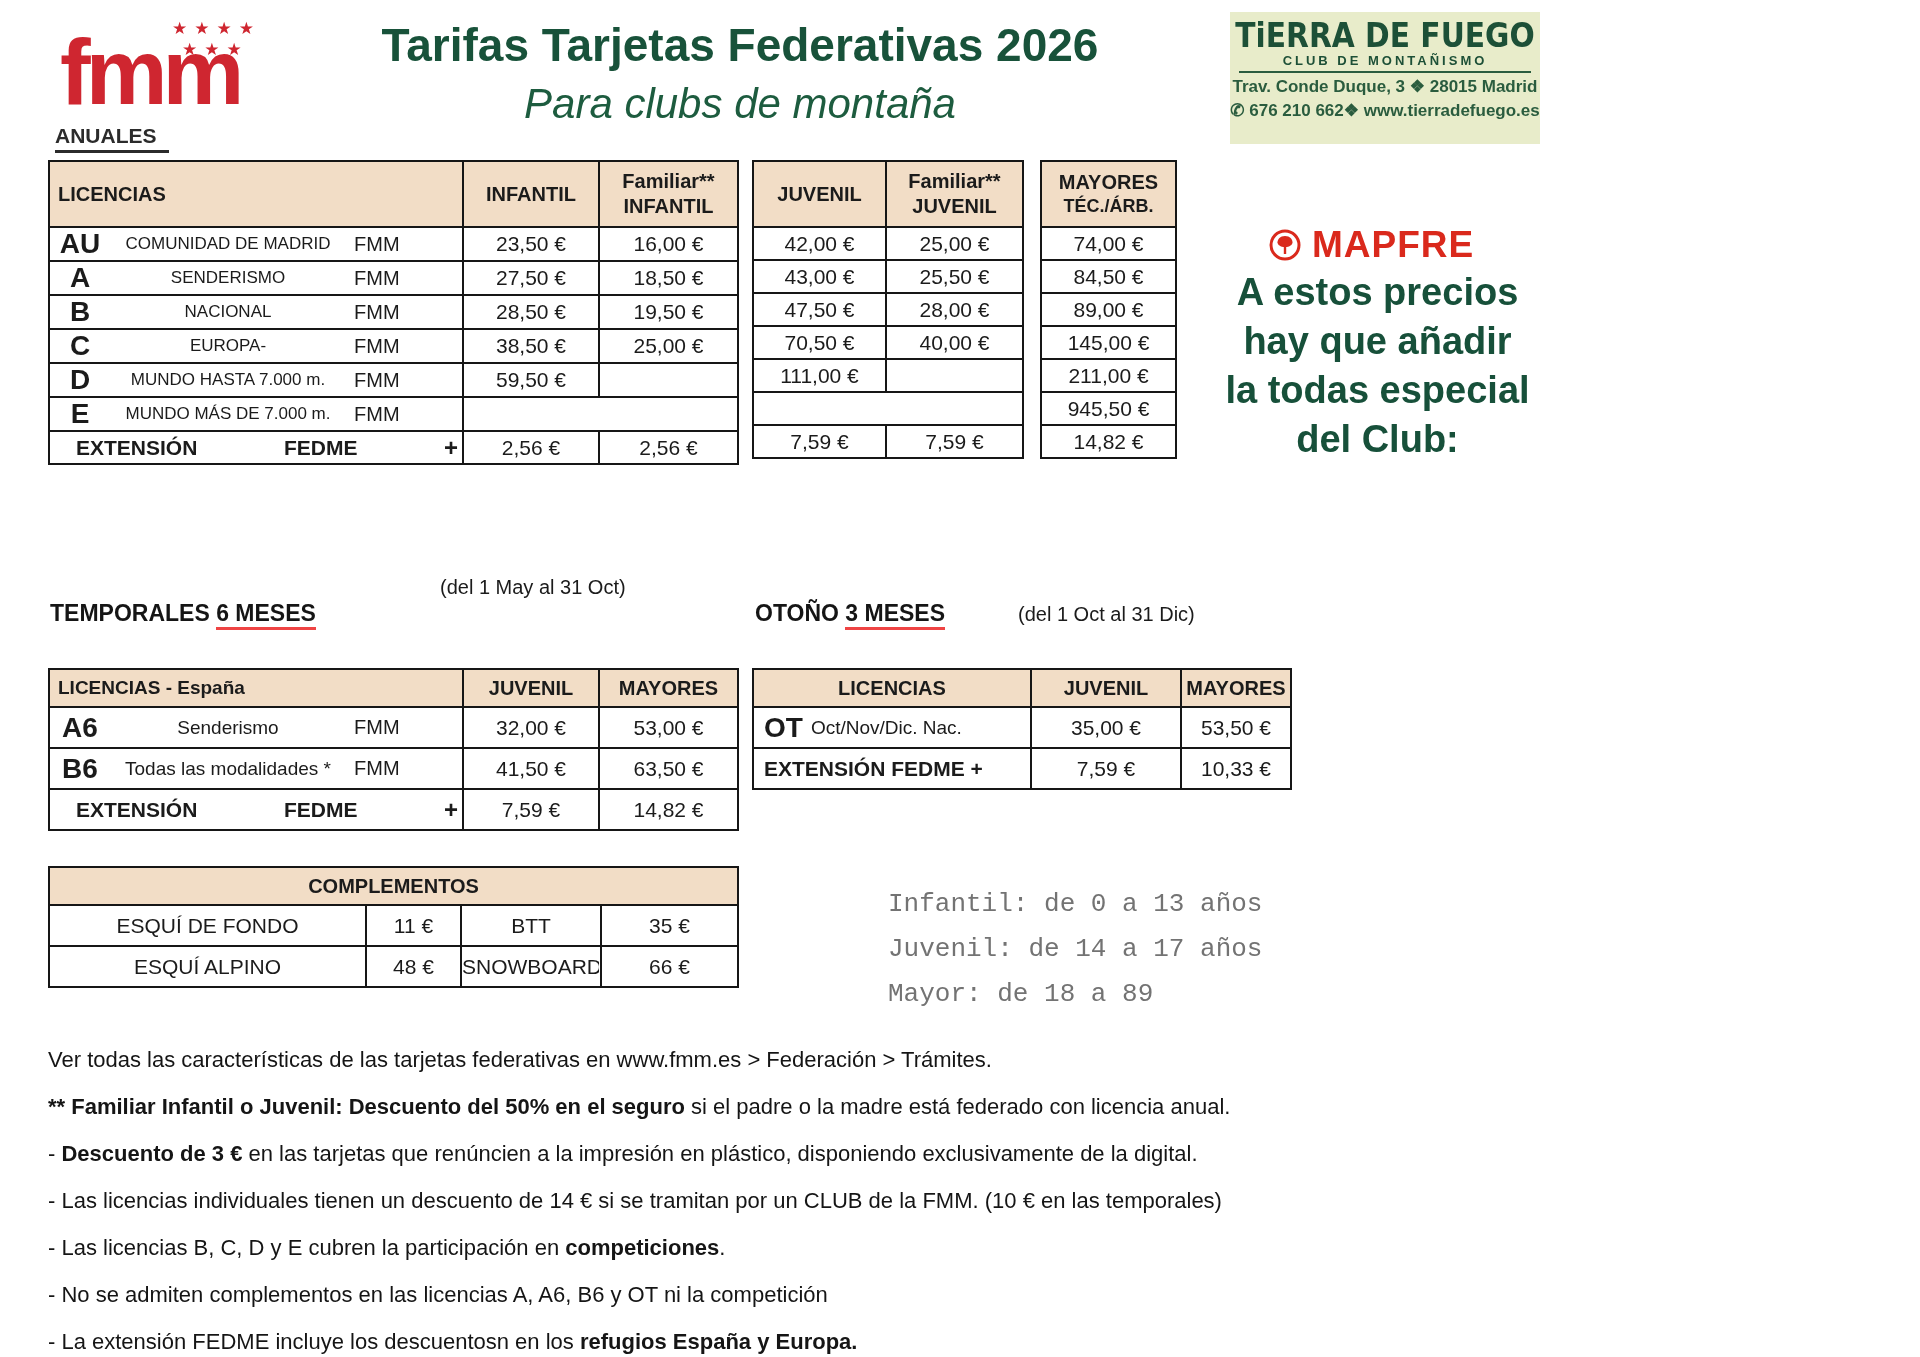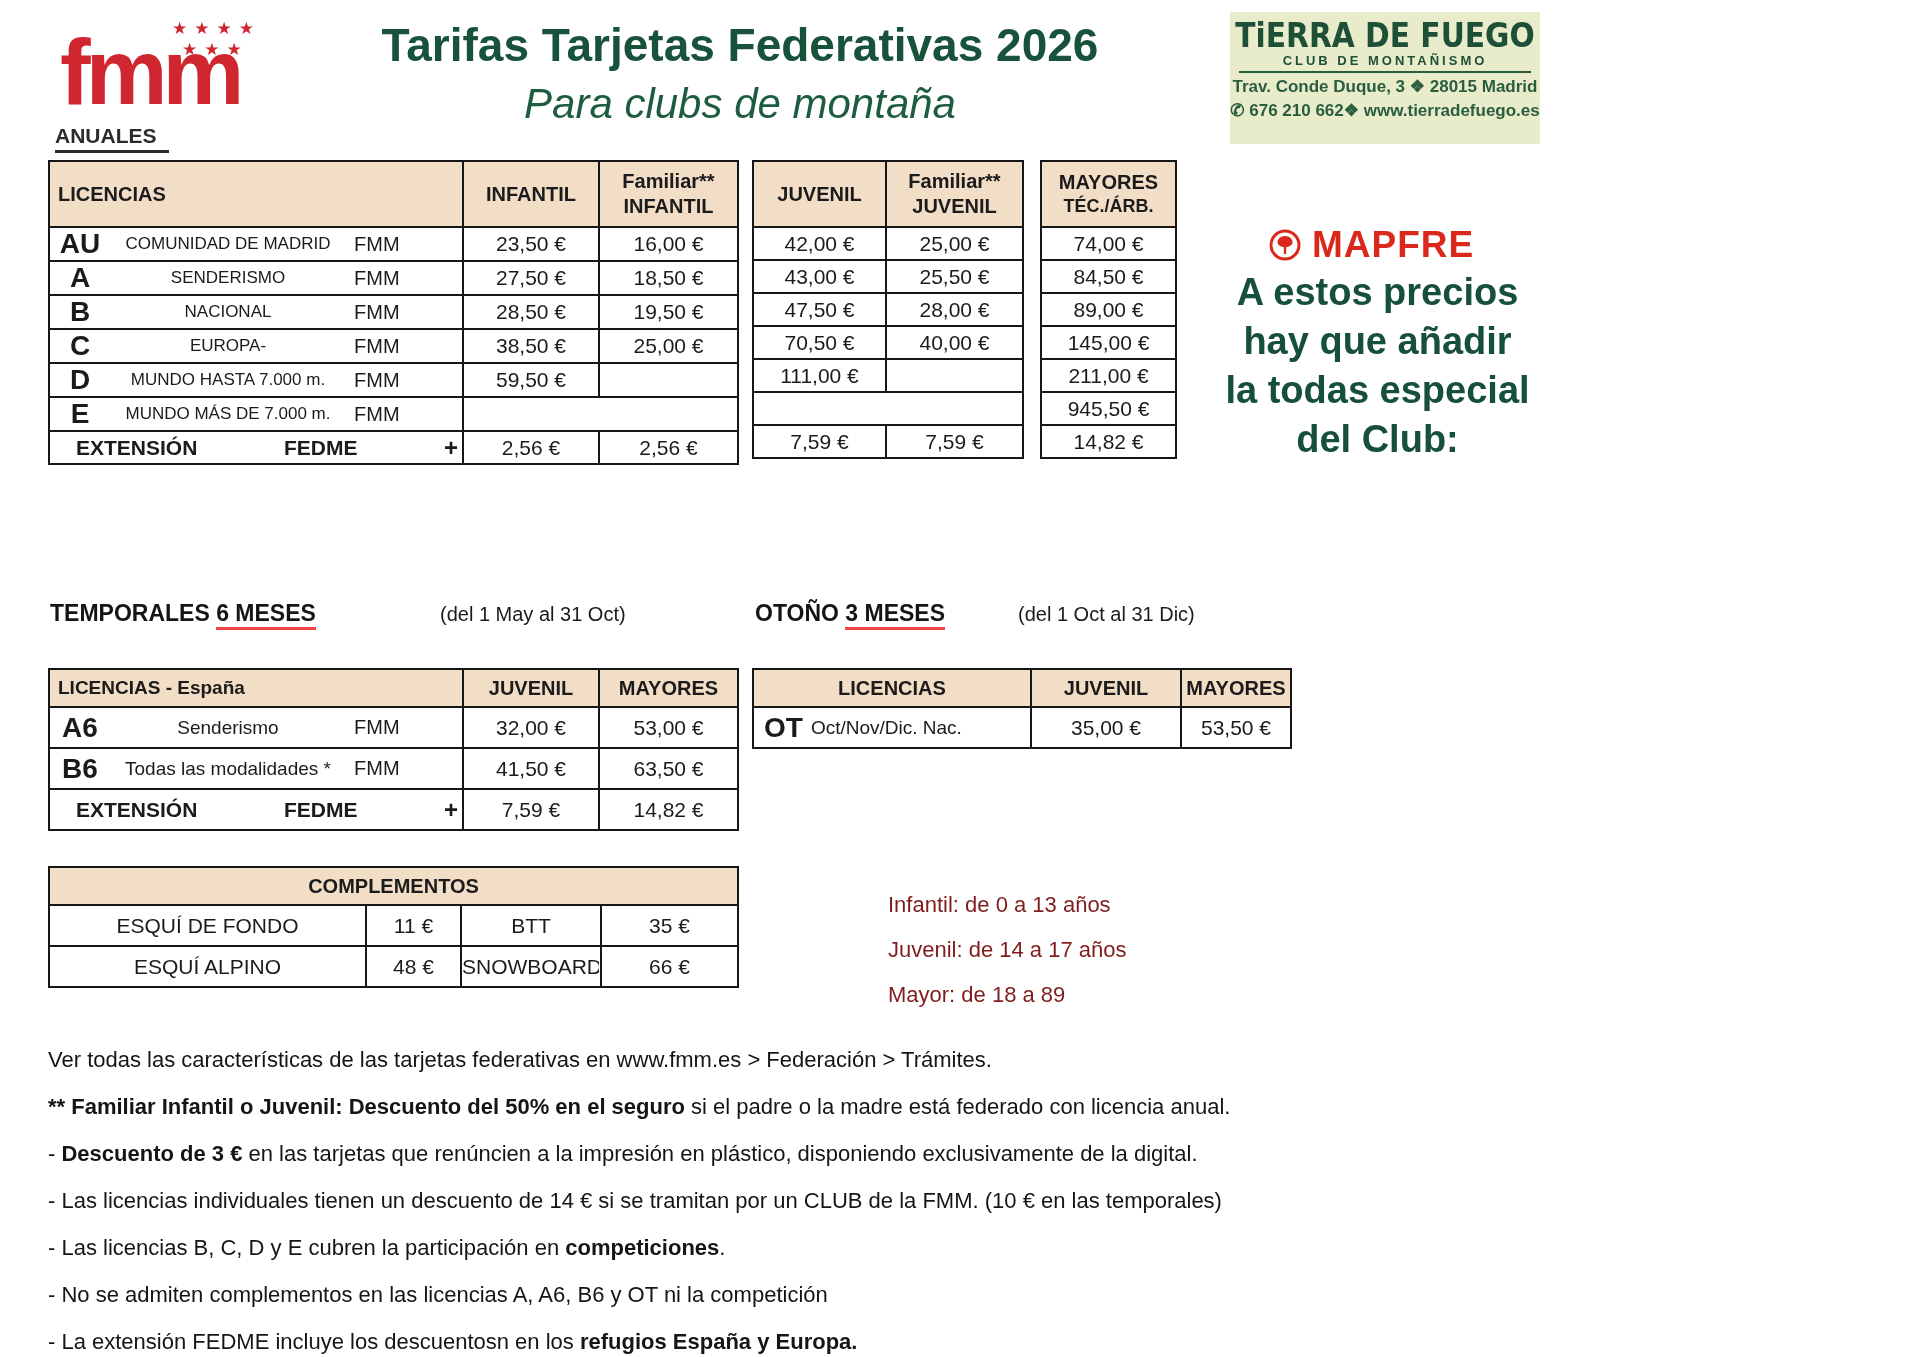--- a/index.html
+++ b/index.html
@@ -68,21 +68,21 @@
   .ot-code { font-weight:bold; font-size:28px; }
   .ot-name { font-size:19px; }
   .ext-inline { font-weight:bold; font-size:21px; text-align:left; padding-left:10px; display:block; }
   td.nm { text-align:left; padding-left:8px; font-size:20px;border-radius:6px; }
 
   
   .sec-head { font-size:23px; font-weight:bold; color:#151515; white-space:nowrap; }
   .sec-head .und { border-bottom:3px solid #ef4444; padding-bottom:1px; }
   .sec-range { font-size:20px; color:#1b1b1b; white-space:nowrap; }
 
-  .ages { left:888px; top:882px; font-size:22px; line-height:45px; color:#7f1d1d; }
+  .ages { left:888px; top:882px; font-size:26px; line-height:45px; color:#737373;font-family:Liberation Mono, monospace; }
 
   .notes { left:48px; top:1036px; width:1500px; font-size:22px; line-height:47px; color:#151515; }
   .notes b { font-weight:bold; }
 </style>
 </head>
 <body>
 
 <div class="abs fmm-logo">
   <div class="fmm-stars r1">★★★★</div>
   <div class="fmm-stars r2">★★★</div>
@@ -284,21 +284,21 @@
       </tr>
   <tr>
         <td>14,82 €</td>
       </tr>
 </tbody>
   </table>
 
 <div class="abs sec-head" style="left:50px; top:600px;">
   <span>TEMPORALES </span><span class="und">6 MESES</span>
 </div>
-<div class="abs sec-range" style="left:440px; top:603px;">(del 1 May al 31 Oct)</div>
+<div class="abs sec-range" style="left:440px; top:576px;">(del 1 May al 31 Oct)</div>
 <div class="abs sec-head" style="left:755px; top:600px;">
   <span>OTOÑO </span><span class="und">3 MESES</span>
 </div>
 <div class="abs sec-range" style="left:1018px; top:603px;">(del 1 Oct al 31 Dic)</div>
 
 <table class="tb t-mid" style="left:48px; top:668px; width:689px;">
   <colgroup>
       <col style="width:414px">
       <col style="width:136px">
       <col style="width:139px">
@@ -359,20 +359,27 @@
   </tr>
   <tr>
     <td class="lic">
           <span class="ot-label">
             <span class="ot-code">OT</span>
             <span class="ot-name">Oct/Nov/Dic. Nac.</span>
           </span>
         </td>
     <td>35,00 €</td>
     <td>53,50 €</td>
+  </tr>
+  <tr>
+    <td class="lic">
+          <span class="ext-inline">EXTENSIÓN FEDME +</span>
+        </td>
+    <td>7,59 €</td>
+    <td>10,33 €</td>
   </tr>
 </tbody>
   </table>
 
 <table class="tb t-mid" style="left:48px; top:866px; width:689px;">
   <colgroup>
       <col style="width:317px">
       <col style="width:95px">
       <col style="width:140px">
       <col style="width:137px">

